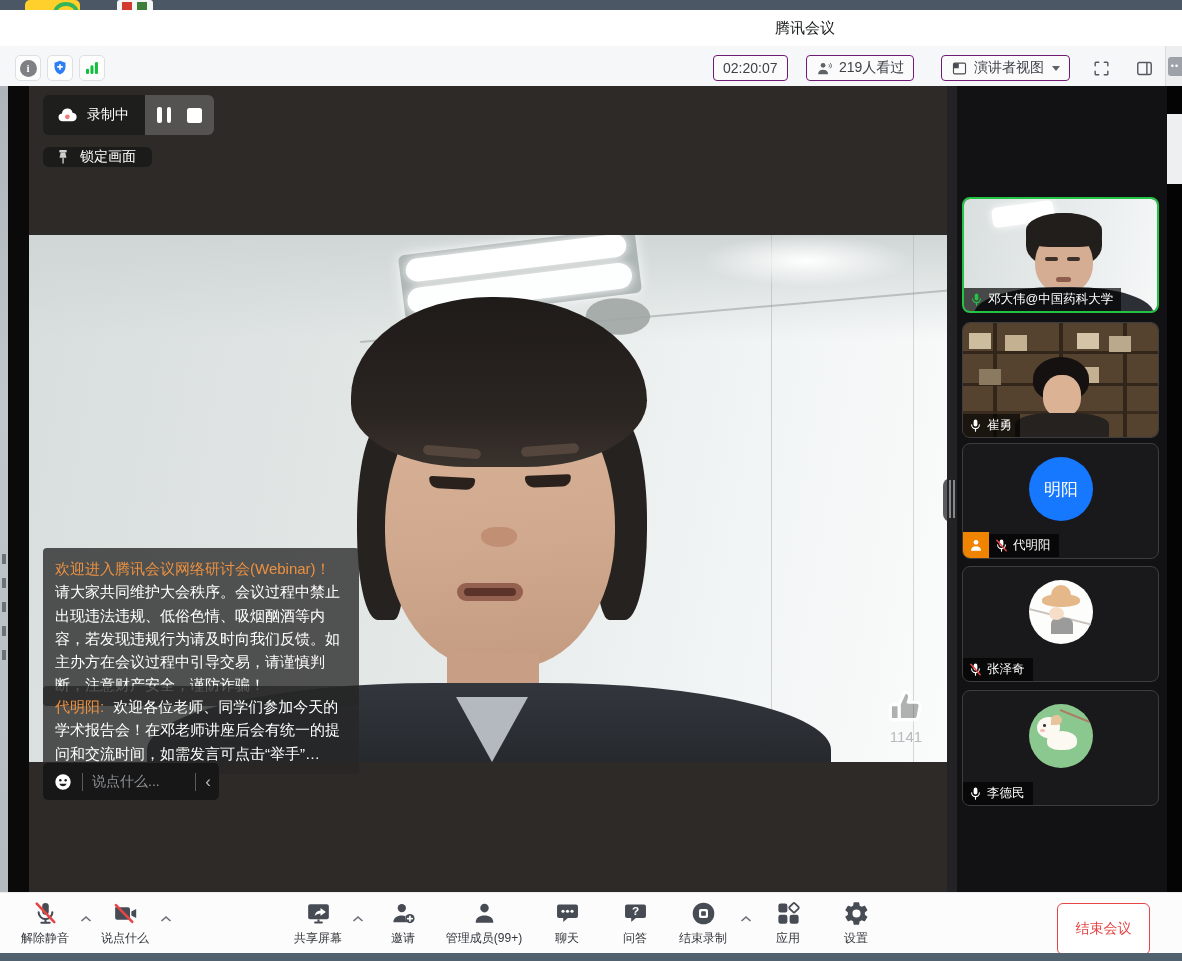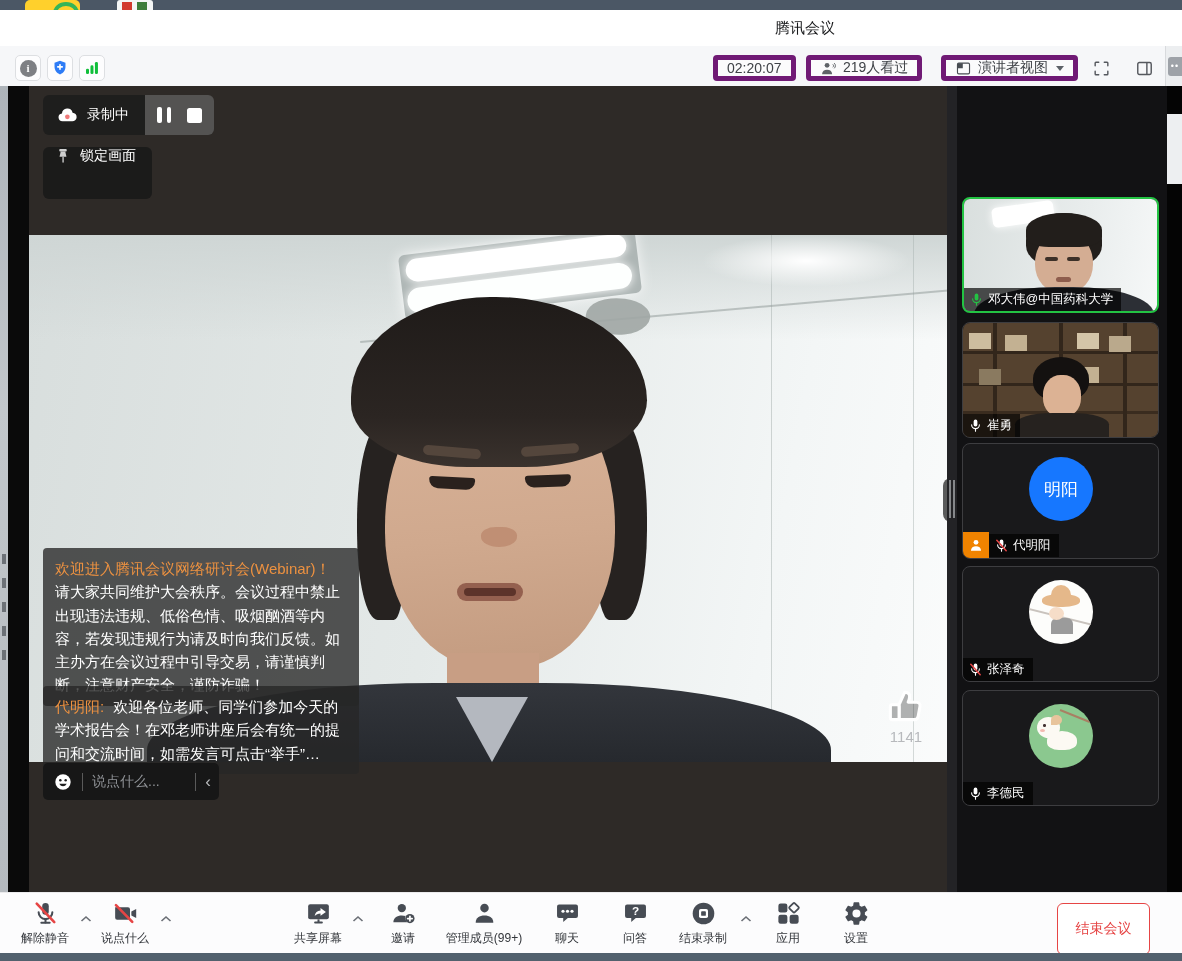--- a/index.html
+++ b/index.html
@@ -17,21 +17,21 @@
   .bottom-strip { left:0; top:953px; width:1182px; height:8px; background:#52616e; }
 
   
   .title-bar { left:0; top:10px; width:1182px; height:36px; background:#ffffff; }
   .win-title { left:775px; top:0; height:36px; line-height:36px; font-size:15px; color:#17181a; }
 
   
   .app-toolbar { left:0; top:46px; width:1182px; height:40px; background:#f6f7f9; }
   .tb-btn { top:9px; width:26px; height:26px; border:1px solid #dddfe2; border-radius:5px; background:#fdfdfe; display:flex; align-items:center; justify-content:center; }
   .info-circle { width:17px; height:17px; border-radius:50%; background:#7e8084; color:#fff; font-size:11px; font-weight:bold; text-align:center; line-height:17px; font-family:"Liberation Serif",serif; }
-  .pill-box { top:9px; height:26px; border:5px solid #701a75; border-radius:4px; background:#fbfbfc; display:flex; align-items:center; padding:0 9px; gap:6px; font-size:14px; color:#3f4247; }
+  .pill-box { top:9px; height:26px; border:1px solid #701a75; border-radius:4px; background:#fbfbfc; display:flex; align-items:center; padding:0 9px; gap:6px; font-size:14px; color:#3f4247; }
   .caret-down { width:0; height:0; border-left:4.5px solid transparent; border-right:4.5px solid transparent; border-top:5.5px solid #5e6268; margin-left:2px; }
   .right-panel-frag { left:1165px; top:46px; width:17px; height:40px; background:#eceef0; border-left:1px solid #d8dadd; }
   .more-dots-btn { left:1168px; top:57px; width:14px; height:19px; background:#9ea2a8; border-radius:3px 0 0 3px; color:#fff; font-size:9px; letter-spacing:1px; text-align:center; line-height:19px; overflow:hidden; }
 
   
   .stage { left:0; top:86px; width:1182px; height:806px; background:#0a0a0a; }
   .left-sliver { left:0; top:0; width:8px; height:806px; background:linear-gradient(180deg,#aeb4ba 0%,#c2c7cb 40%,#b5babf 100%); }
   .left-sliver::after { content:""; position:absolute; left:2px; top:468px; width:4px; height:110px; background:repeating-linear-gradient(180deg,#4a4f55 0 10px,transparent 10px 24px); opacity:.7; }
   .main-region { left:8px; top:0; width:939px; height:806px; background:#2e2a27; overflow:hidden;margin-left:21px; }
 
@@ -63,21 +63,21 @@
   .jacket { left:118px; top:448px; width:684px; height:79px; background:linear-gradient(180deg,#33363c 0%,#26292e 100%); border-radius:42% 42% 0 0 / 85% 85% 0 0; }
   .sweater { left:427px; top:462px; width:72px; height:65px; background:#b4b8bf; clip-path:polygon(0 0,100% 0,50% 100%); }
 
   
   .rec-pill { left:14px; top:9px; height:40px; display:flex; border-radius:6px; overflow:hidden; }
   .rec-main { background:rgba(28,28,28,.88); display:flex; align-items:center; gap:9px; padding:0 16px 0 13px; color:#fff; font-size:14px; }
   .rec-ctrls { background:rgba(90,90,90,.85); display:flex; align-items:center; padding:0 12px; gap:16px; }
   .pause-bars { width:14px; height:16px; display:flex; justify-content:space-between; }
   .pause-bars i { width:4.5px; height:16px; background:#fff; border-radius:2px; }
   .stop-square { width:15px; height:15px; background:#fff; border-radius:2.5px; }
-  .lock-pill { left:14px; top:61px; height:52px; background:rgba(25,25,25,.88); border-radius:6px; display:flex; gap:9px; padding:0 16px 0 12px; color:#fff; font-size:14px; }
+  .lock-pill { left:14px; top:61px; height:20px; background:rgba(25,25,25,.88); border-radius:6px; display:flex; align-items:center; gap:9px; padding:0 16px 0 12px; color:#fff; font-size:14px; }
 
   .chat-box { left:14px; width:316px; background:rgba(38,38,38,.78); border-radius:4px; padding:9px 12px; font-size:15px; line-height:1.55; color:#fff; }
   .chat-box.m1 { top:462px; }
   .chat-box.m2 { top:600px; }
   .chat-hl { color:#ec9140; }
   .chat-sender { color:#ec9140; margin-right:5px; }
   .chat-input { left:14px; top:677px; width:176px; height:37px; background:rgba(22,22,22,.92); border-radius:5px; display:flex; align-items:center; padding:0 8px 0 10px; gap:9px; }
   .chat-input .ph { color:#8f9296; font-size:14px; flex:1; }
   .vdiv { width:1px; height:18px; background:#5a5a5a; }
   .chev { color:#b9bbbd; font-size:17px; line-height:1; }

